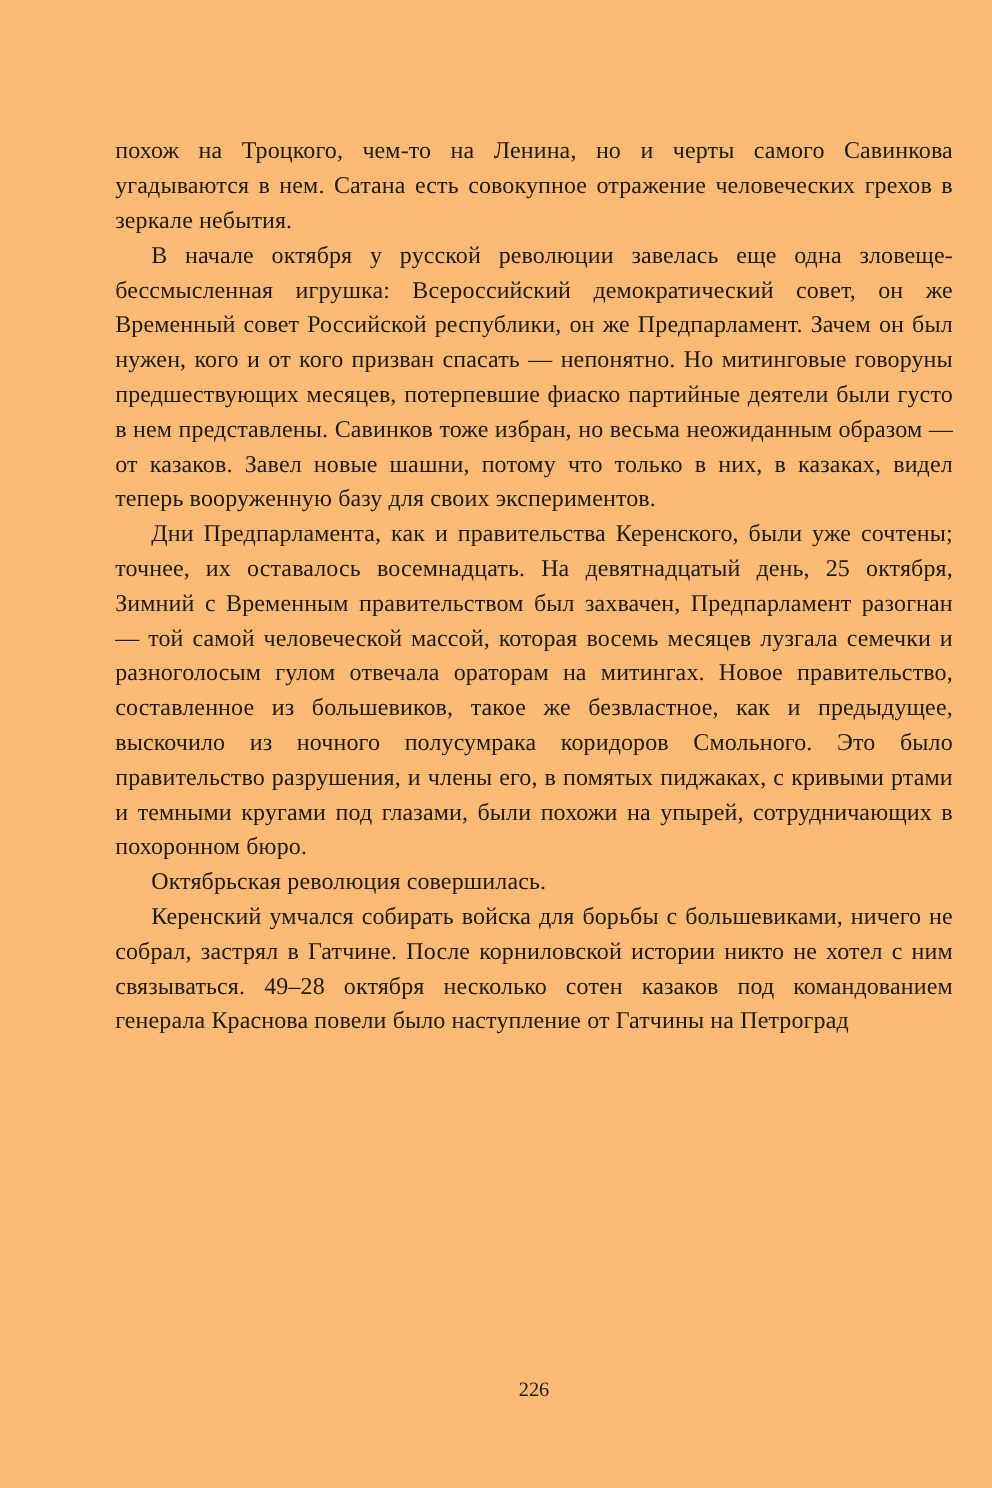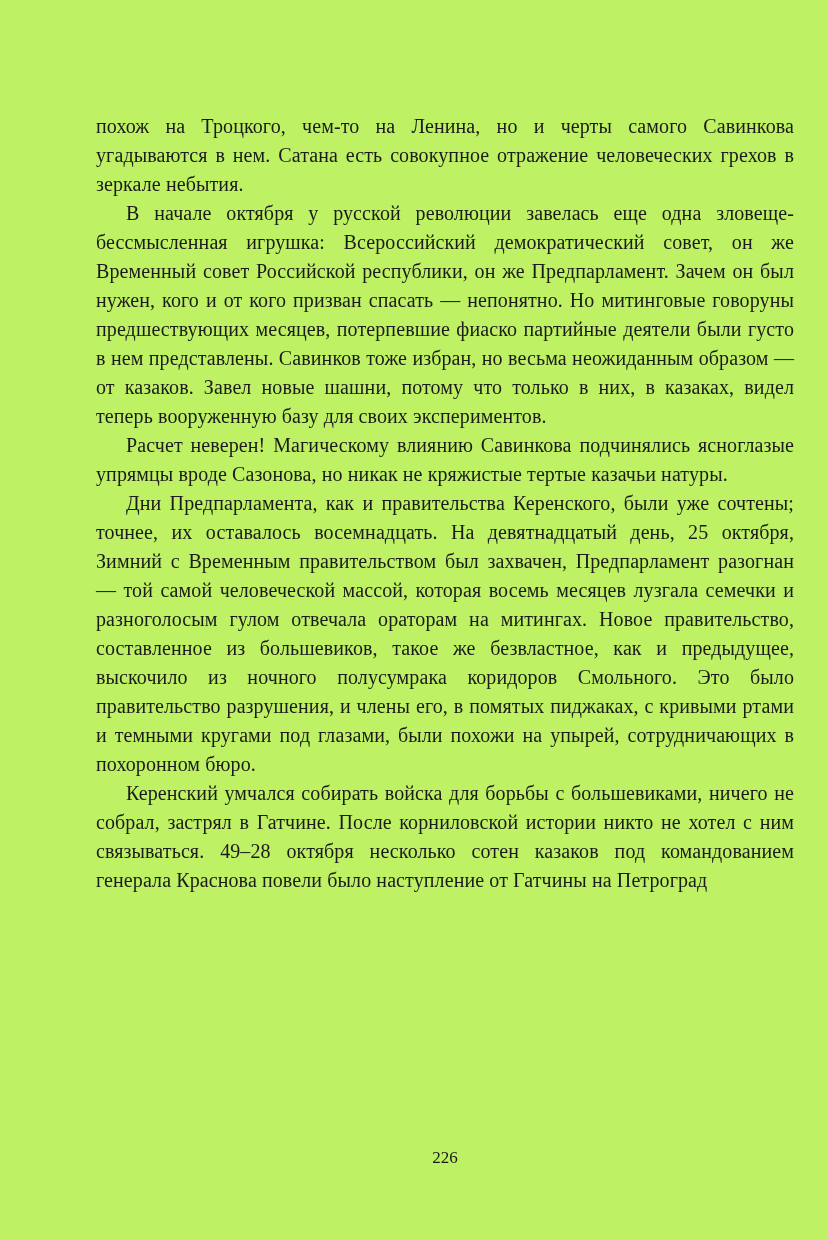--- a/index.html
+++ b/index.html
@@ -5,21 +5,21 @@
   html, body {
     margin: 0;
     padding: 0;
     background: #ffffff;
   }
   .page {
     position: relative;
     box-sizing: border-box;
     width: 827px;
     height: 1240px;
-    background: #bef264;
+    background: #fdba74;
     font-family: "Liberation Serif", "DejaVu Serif", serif;
     color: #1b1b1b;
     display: flex;
     flex-direction: column;
     padding: 112px 33px 0 96px;
   }
   .text-block {
     font-size: 20px;
     line-height: 29px;
     text-align: justify;
@@ -42,18 +42,18 @@
     font-family: Liberation Serif, serif;
   }
 </style>
 </head>
 <body>
 
 <div class="page">
   <div class="text-block">
     <p class="no-indent">похож на Троцкого, чем-то на Ленина, но и черты самого Савинкова угадываются в нем. Сатана есть совокупное отражение человеческих грехов в зеркале небытия.</p>
     <p>В начале октября у русской революции завелась еще одна зловеще-бессмысленная игрушка: Всероссийский демократический совет, он же Временный совет Российской республики, он же Предпарламент. Зачем он был нужен, кого и от кого призван спасать — непонятно. Но митинговые говоруны предшествующих месяцев, потерпевшие фиаско партийные деятели были густо в нем представлены. Савинков тоже избран, но весьма неожиданным образом — от казаков. Завел новые шашни, потому что только в них, в казаках, видел теперь вооруженную базу для своих экспериментов.</p>
-    <p>Расчет неверен! Магическому влиянию Савинкова подчинялись ясноглазые упрямцы вроде Сазонова, но никак не кряжистые тертые казачьи натуры.</p>
     <p>Дни Предпарламента, как и правительства Керенского, были уже сочтены; точнее, их оставалось восемнадцать. На девятнадцатый день, 25 октября, Зимний с Временным правительством был захвачен, Предпарламент разогнан — той самой человеческой массой, которая восемь месяцев лузгала семечки и разноголосым гулом отвечала ораторам на митингах. Новое правительство, составленное из большевиков, такое же безвластное, как и предыдущее, выскочило из ночного полусумрака коридоров Смольного. Это было правительство разрушения, и члены его, в помятых пиджаках, с кривыми ртами и темными кругами под глазами, были похожи на упырей, сотрудничающих в похоронном бюро.</p>
+    <p>Октябрьская революция совершилась.</p>
     <p>Керенский умчался собирать войска для борьбы с большевиками, ничего не собрал, застрял в Гатчине. После корниловской истории никто не хотел с ним связываться. 49–28 октября несколько сотен казаков под командованием генерала Краснова повели было наступление от Гатчины на Петроград</p>
   </div>
   <div class="page-number">226</div>
 </div>
 
 </body></html>

